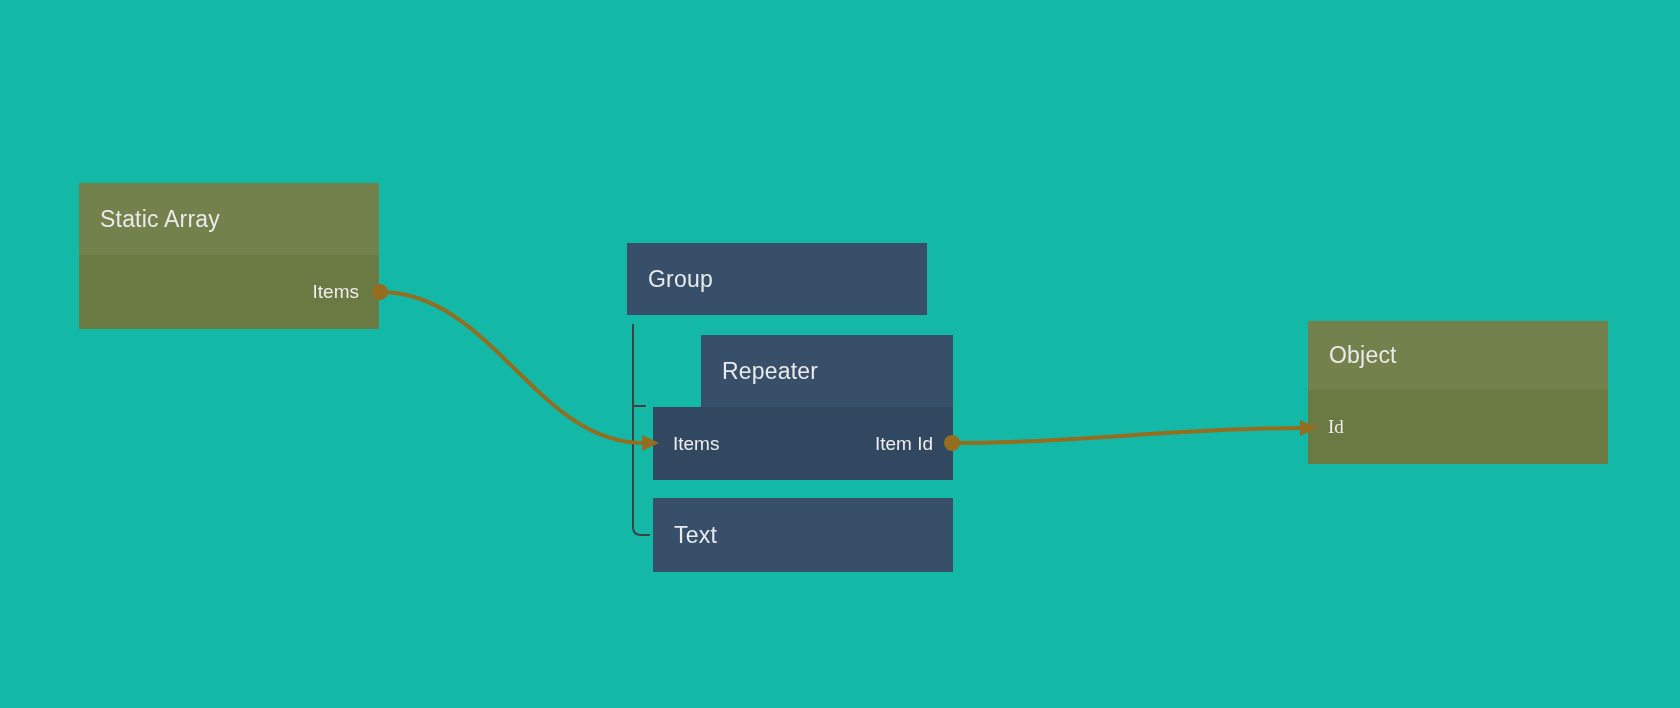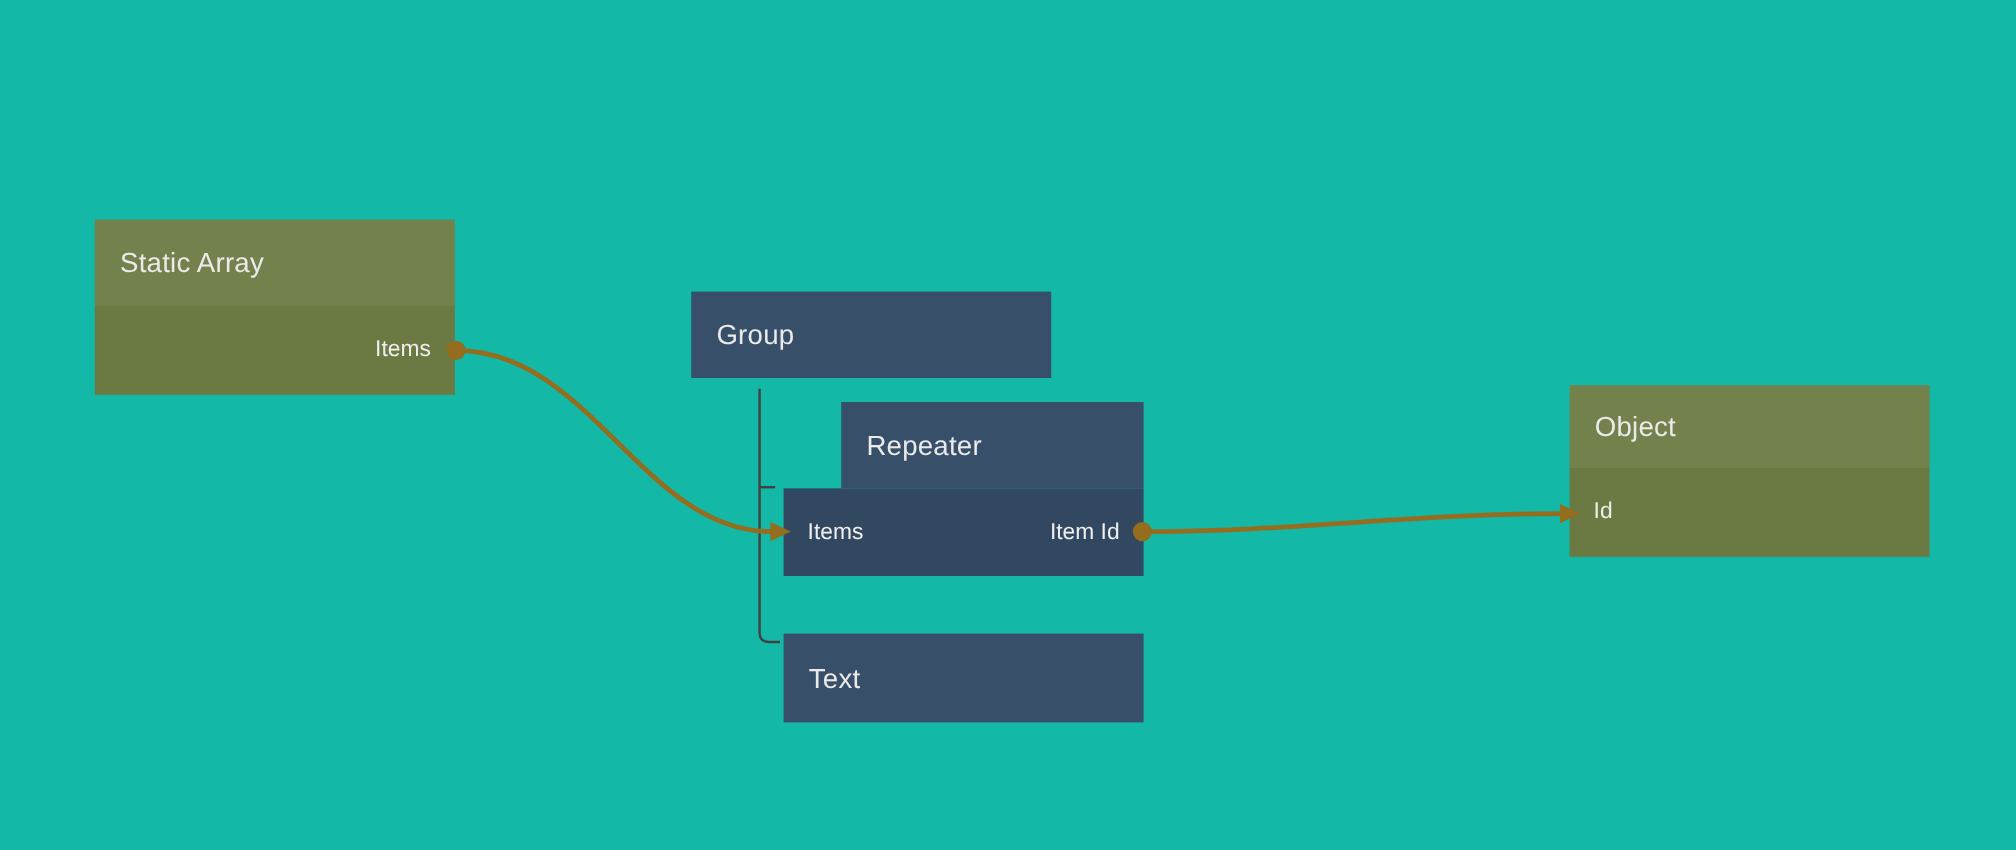--- a/index.html
+++ b/index.html
@@ -38,21 +38,21 @@
   .port-row {
     display: flex;
     align-items: center;
     justify-content: space-between;
     height: 100%;
     padding: 0 20px;
     box-sizing: border-box;
     text-align: center;
   }
   .port-row.out-only { justify-content: flex-end; }
-  .port-row.in-only { justify-content: flex-start; }
+  .port-row.in-only { justify-content: flex-start; font-family: Liberation Serif, serif; }
   .port-label {
     font-size: 19px;
     color: #eeeeee;
     white-space: nowrap;
   }
   .green .node-header { background: #73814c; }
   .green .node-body   { background: #6b7943; }
   .blue  .node-header { background: #384f6a; }
   .blue  .node-body   { background: #324860; }
   #overlay {
@@ -73,39 +73,39 @@
     <div class="node-header" style="height:72px;">
       <span class="node-title">Static Array</span>
     </div>
     <div class="node-body" style="height:74px;">
       <div class="port-row out-only">
         <span class="port-label">Items</span>
       </div>
     </div>
   </div>
 
-  <div class="node blue" style="left:576px; top:243px;">
+  <div class="node blue" style="left:627px; top:243px;">
     <div class="node-header" style="height:72px;">
       <span class="node-title">Group</span>
     </div>
   </div>
 
   <div class="node blue" style="left:653px; top:335px;">
     <div class="node-header" style="height:72px;margin-left:48px;">
       <span class="node-title">Repeater</span>
     </div>
     <div class="node-body" style="height:73px;">
       <div class="port-row">
         <span class="port-label">Items</span>
         <span class="port-label">Item Id</span>
       </div>
     </div>
   </div>
 
-  <div class="node blue" style="left:653px; top:528px;">
+  <div class="node blue" style="left:653px; top:498px;">
     <div class="node-header" style="height:74px;">
       <span class="node-title">Text</span>
     </div>
   </div>
 
   <div class="node green" style="left:1308px; top:321px;">
     <div class="node-header" style="height:69px;align-items:center;">
       <span class="node-title">Object</span>
     </div>
     <div class="node-body" style="height:74px;">

